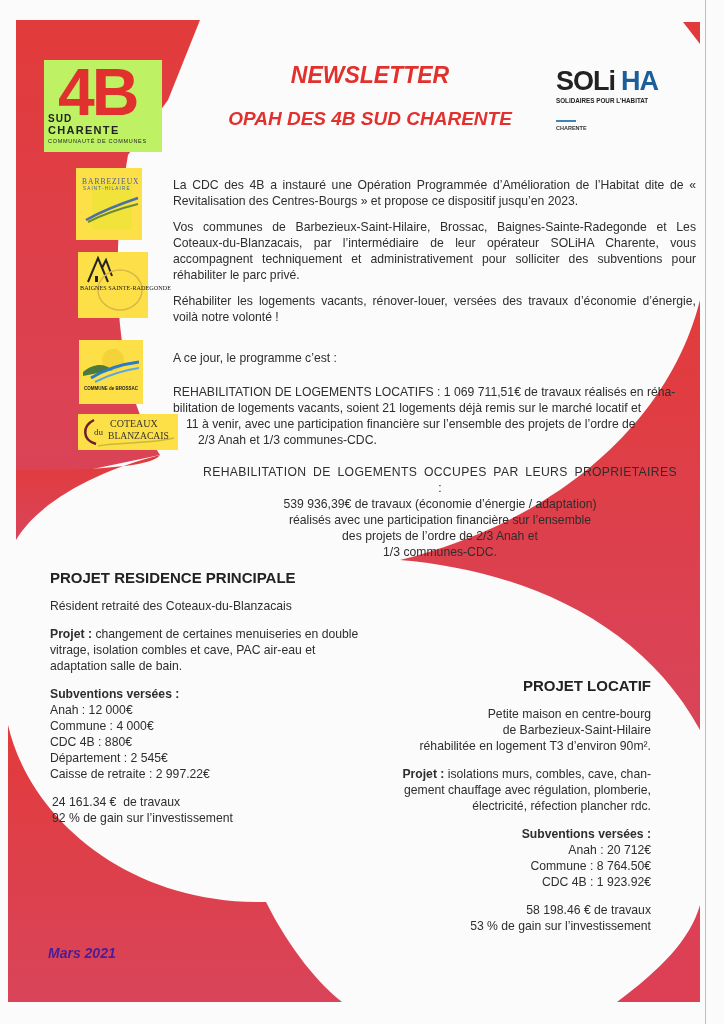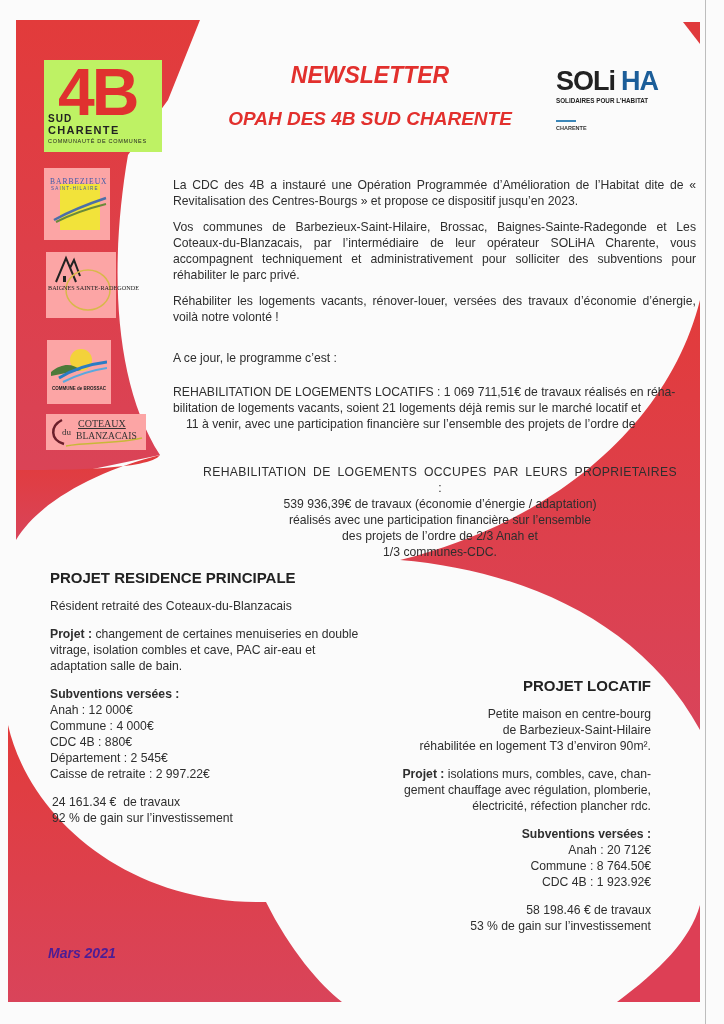--- a/index.html
+++ b/index.html
@@ -15,31 +15,31 @@
   .logo4b .cc { position:absolute; left:4px; top:78px; font-size:5.5px; color:#222; letter-spacing:0.7px; white-space:nowrap; }
   .title { left:160px; width:420px; text-align:center; color:#e2302d; font-weight:bold; font-style:italic; }
   .title1 { top:62px; font-size:23px; }
   .title2 { top:108px; font-size:19px; }
   .soliha { left:556px; top:68px; width:120px; }
   .soliha .brand { font-size:27px; font-weight:bold; letter-spacing:-1px; line-height:27px; }
   .soliha .brand .dk { color:#222; } .soliha .brand .bl { color:#1c5e99;margin-left:6px; }
   .soliha .tag { font-size:6.3px; font-weight:bold; color:#222; margin-top:2px; white-space:nowrap; }
   .soliha .rule { width:20px; height:1.5px; background:#3a86b8; margin-top:16px; }
   .soliha .reg { font-size:5.5px; font-weight:bold; color:#333; margin-top:3px; }
-  .commune-logo { background:#fca5a5; }
+  .commune-logo { background:#fde047;margin-left:32px; }
   .lg1 { left:44px; top:168px; width:66px; height:72px; }
   .lg1 .sq { position:absolute; left:16px; top:16px; width:40px; height:46px; background:#f2e33a; }
   .lg1 .t1 { position:absolute; left:6px; top:9px; font-size:7.5px; color:#3d5aa8; font-family:"Liberation Serif", serif; letter-spacing:1px; }
   .lg1 .t2 { position:absolute; left:7px; top:18px; font-size:4.5px; color:#3d5aa8; letter-spacing:1.2px; }
   .lg2 { left:46px; top:252px; width:70px; height:66px; }
   .lg2 .t { position:absolute; left:2px; top:32px; font-size:6.2px; color:#222; font-family:"Liberation Serif", serif; white-space:nowrap; }
   .lg3 { left:47px; top:340px; width:64px; height:64px; }
   .lg3 .t { position:absolute; left:0; width:64px; top:46px; font-size:4.5px; text-align:center; color:#222; font-weight:bold; }
   .lg4 { left:46px; top:414px; width:100px; height:36px; }
-  .lg4 .t1 { position:absolute; left:32px; top:4px; font-size:10px; color:#333; font-family:"Liberation Serif", serif;text-decoration:underline; }
+  .lg4 .t1 { position:absolute; left:32px; top:4px; font-size:10px; color:#333; font-family:"Liberation Serif", serif; }
   .lg4 .t0 { position:absolute; left:16px; top:13px; font-size:9px; color:#333; font-family:"Liberation Serif", serif; }
   .lg4 .t2 { position:absolute; left:30px; top:15px; font-size:9.6px; color:#333; font-family:"Liberation Serif", serif; }
   .txt { font-size:12.2px; line-height:16px; color:#2e2e2e; }
   .intro p { margin:0 0 10px 0; text-align:justify; }
   .intro { left:173px; top:177px; width:523px; }
   .ajour { left:173px; top:350px; }
   .rehab1 { left:173px; top:384px; width:523px; text-align:justify; }
   .rehab1 .l3 { padding-left:13px; } .rehab1 .l4 { padding-left:25px; }
   .rehab2 { left:200px; top:464px; width:480px; text-align:center; }
   .rehab2 .l1 { letter-spacing:0.35px; word-spacing:3px; }
@@ -138,20 +138,21 @@
   <p>Vos communes de Barbezieux-Saint-Hilaire, Brossac, Baignes-Sainte-Radegonde et Les Coteaux-du-Blanzacais, par l’intermédiaire de leur opérateur SOLiHA Charente, vous accompagnent techniquement et administrativement pour solliciter des subventions pour réhabiliter le parc privé.</p>
   <p>Réhabiliter les logements vacants, rénover-louer, versées des travaux d’économie d’énergie, voilà notre volonté !</p>
 </div>
 
 <div class="abs txt ajour">A ce jour, le programme c’est :</div>
 
 <div class="abs txt rehab1">
   <div>REHABILITATION DE LOGEMENTS LOCATIFS : 1 069 711,51€ de travaux réalisés en réha-</div>
   <div>bilitation de logements vacants, soient 21 logements déjà remis sur le marché locatif et</div>
   <div class="l3">11 à venir, avec une participation financière sur l’ensemble des projets de l’ordre de</div>
+  <div class="l4">2/3 Anah et 1/3 communes-CDC.</div>
 </div>
 
 <div class="abs txt rehab2">
   <div class="l1">REHABILITATION DE LOGEMENTS OCCUPES PAR LEURS PROPRIETAIRES :</div>
   <div>539 936,39€ de travaux (économie d’énergie / adaptation)</div>
   <div>réalisés avec une participation financière sur l’ensemble</div>
   <div>des projets de l’ordre de 2/3 Anah et</div>
   <div>1/3 communes-CDC.</div>
 </div>
 

